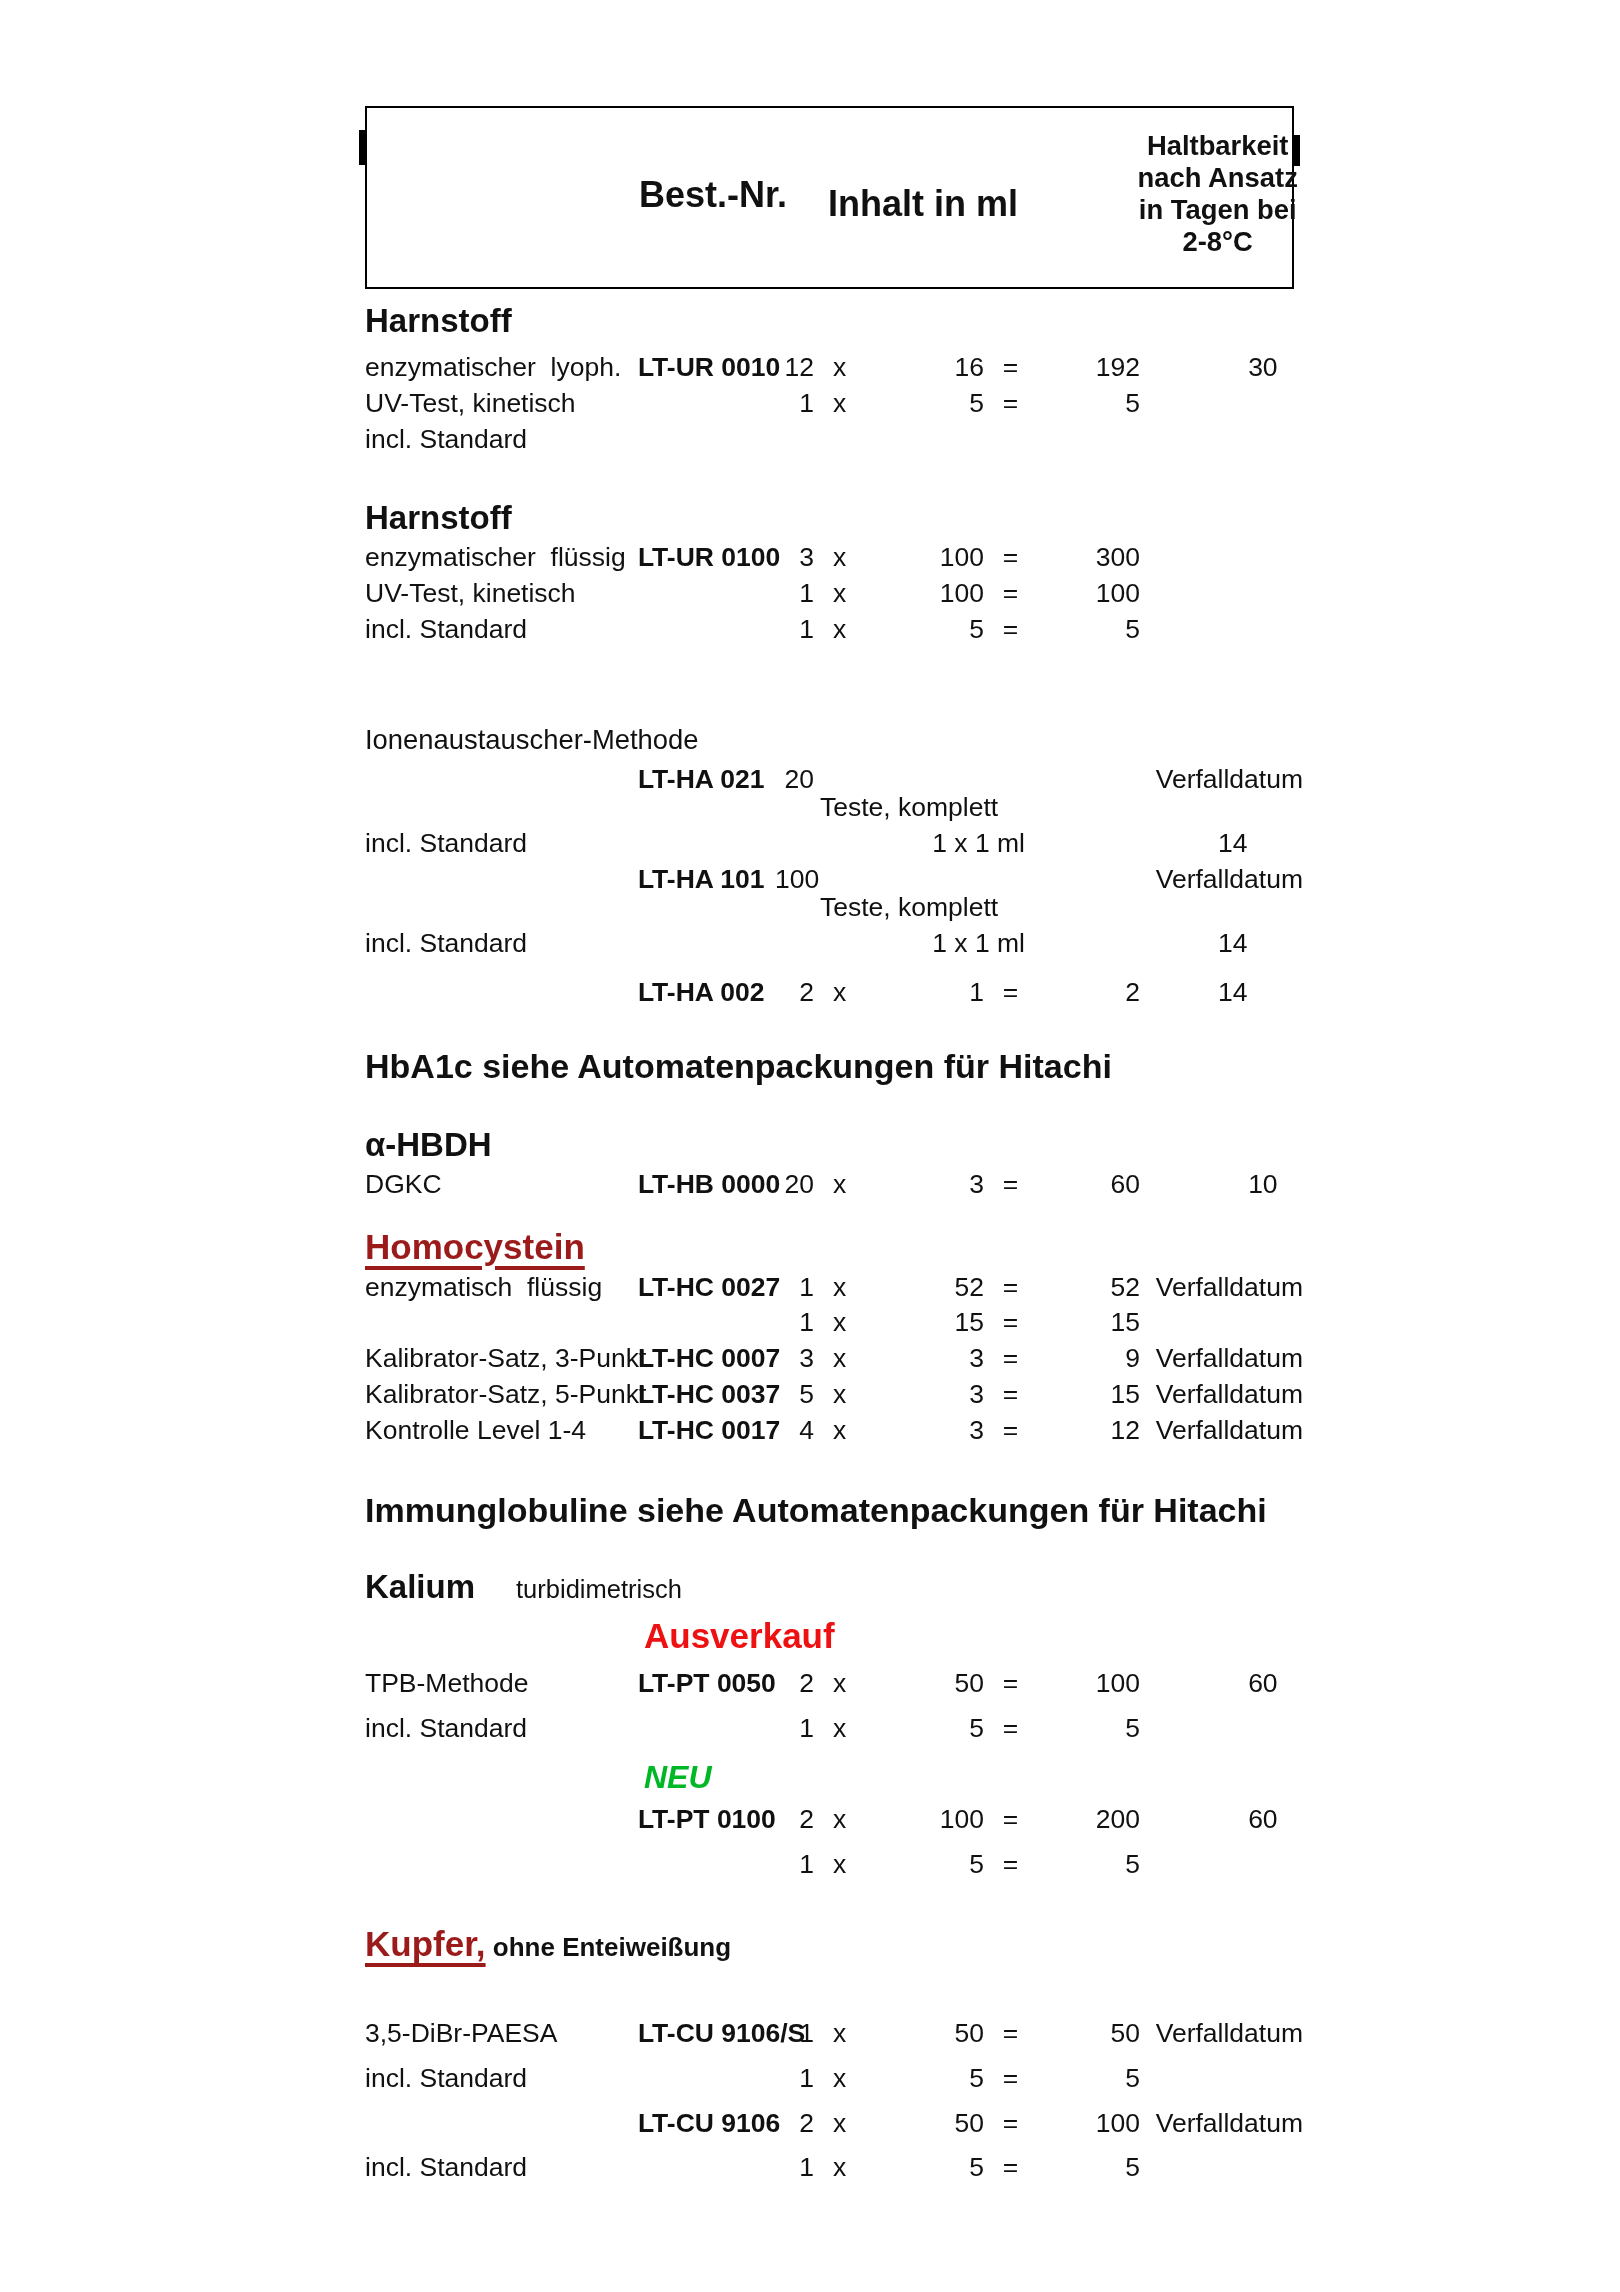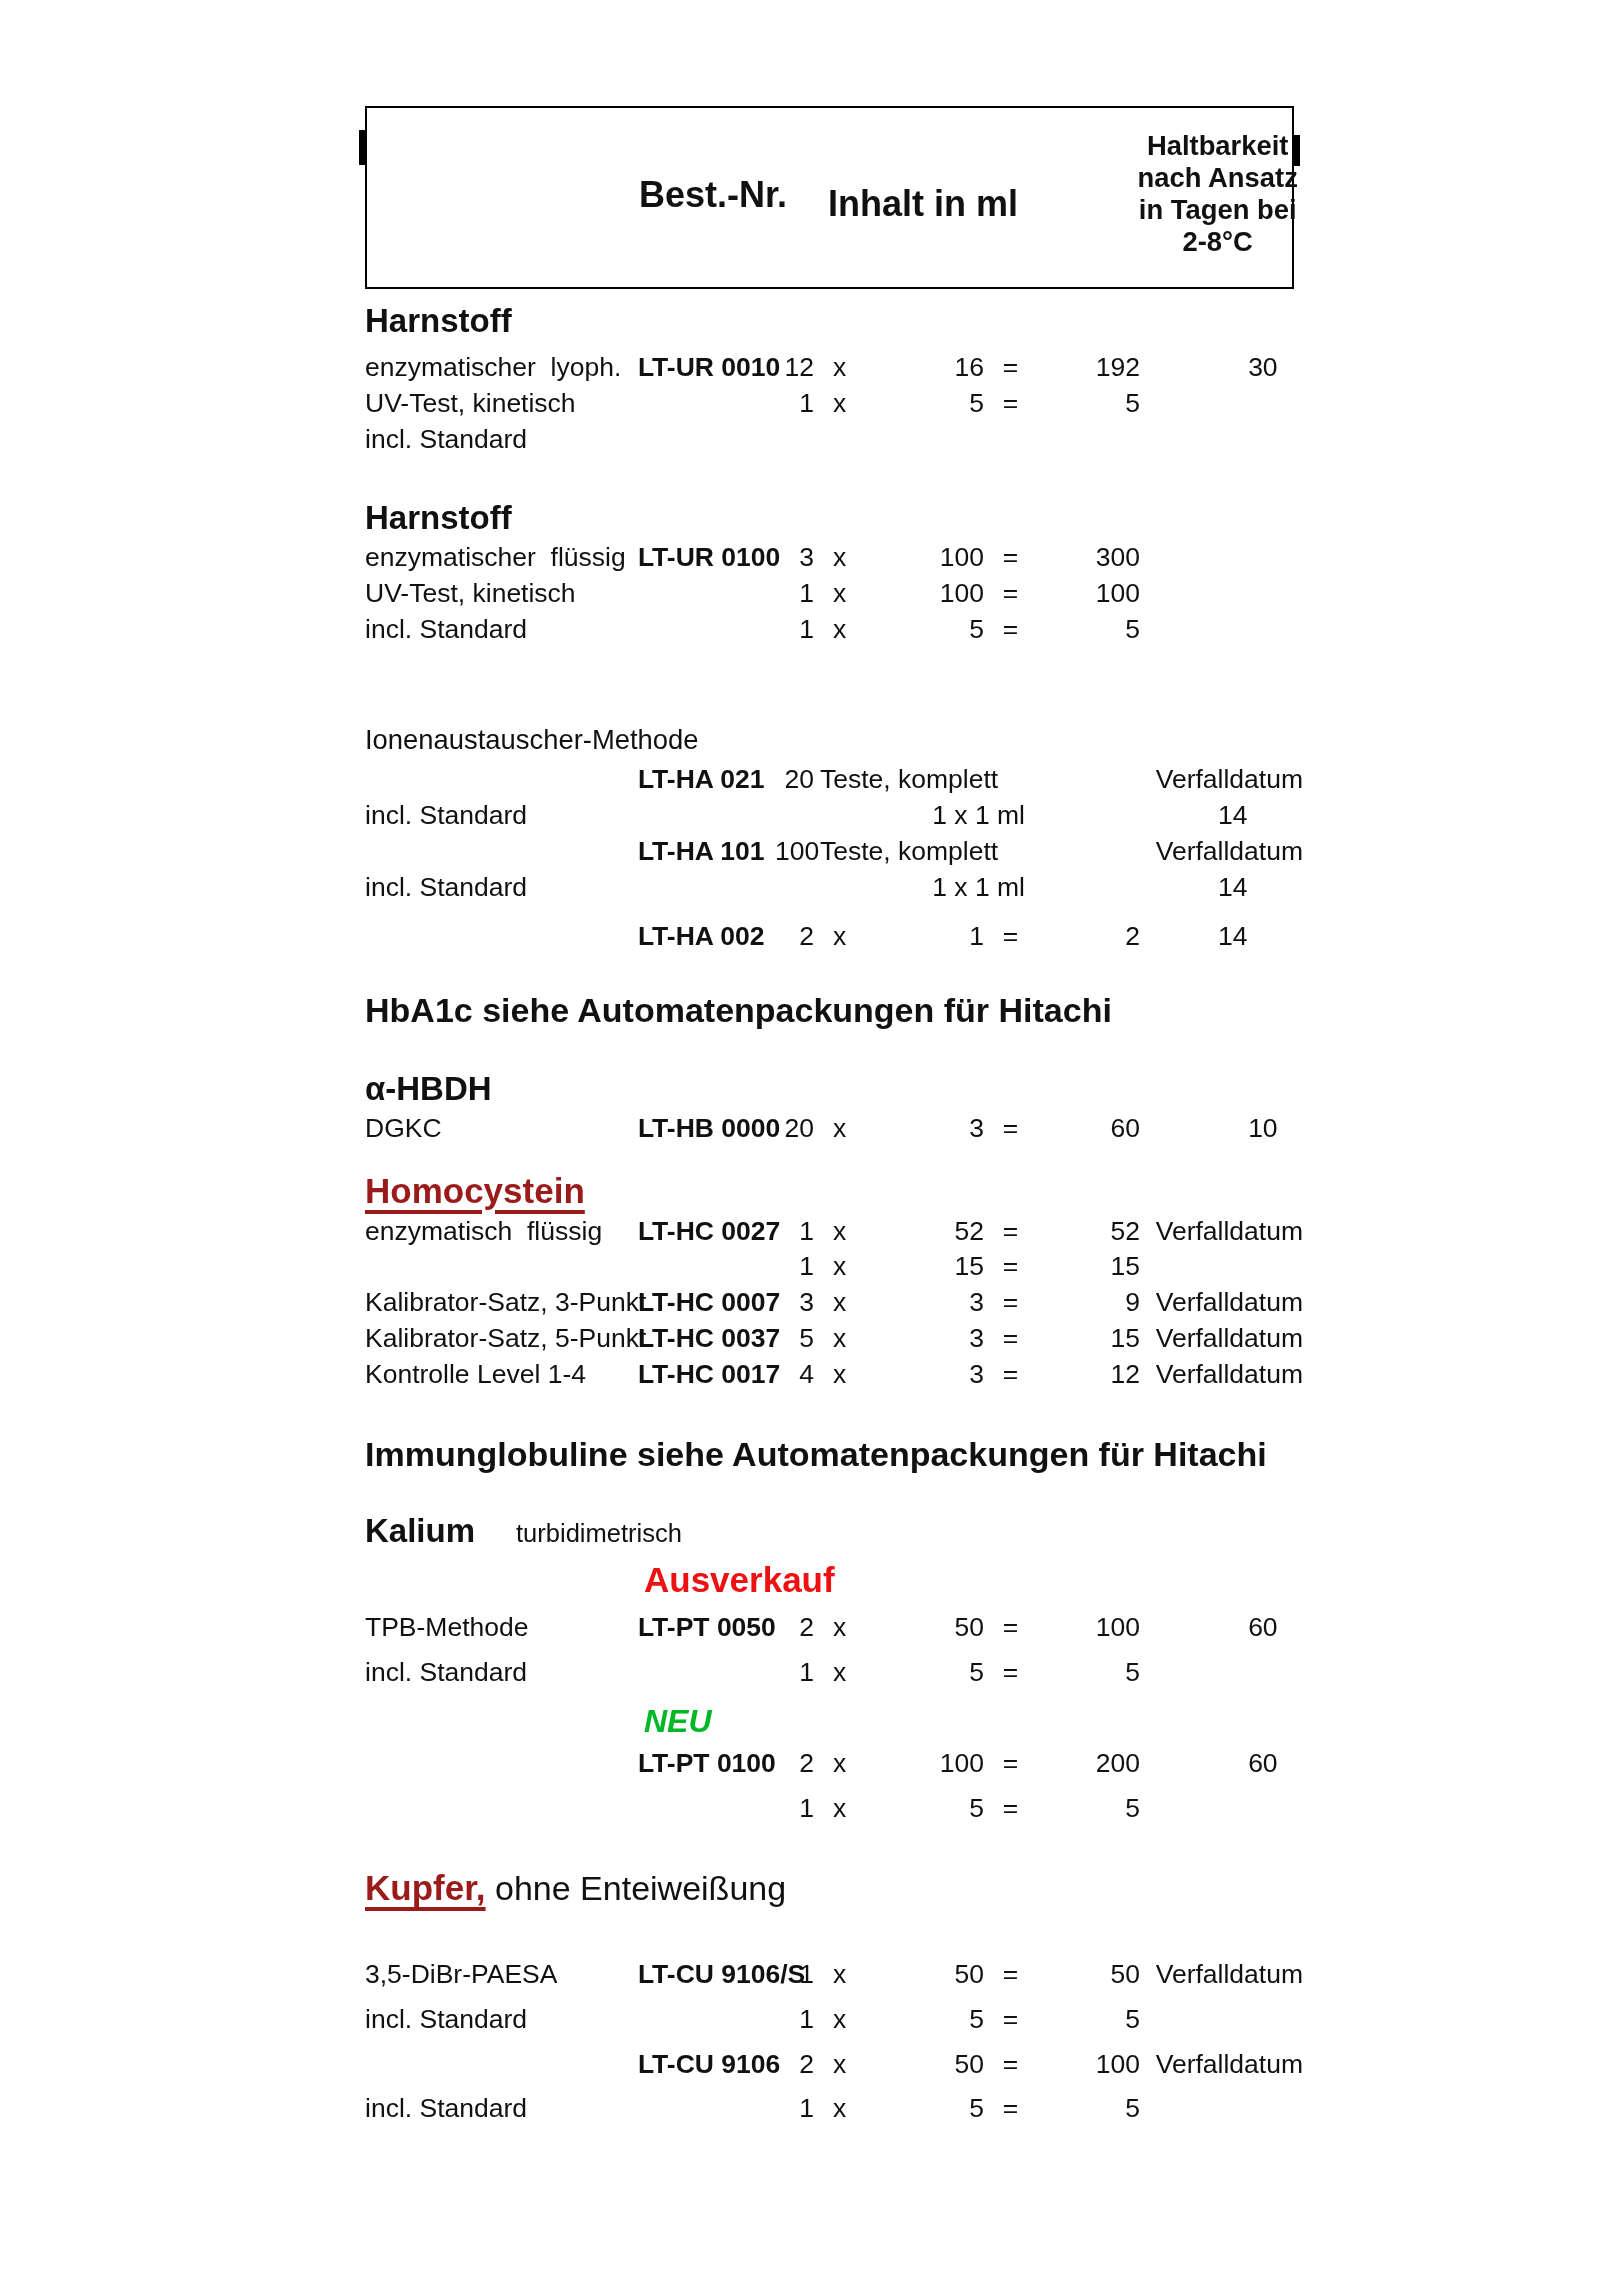--- a/index.html
+++ b/index.html
@@ -44,21 +44,21 @@
   .h-plain{font-size:27.4px;line-height:33px;font-weight:normal;}
   .h-bold-small{font-size:28px;line-height:33px;font-weight:bold;}
   .h-maroon{font-size:35px;line-height:41px;font-weight:bold;}
   .h-maroon .h-main{
     color:var(--maroon);
     text-decoration:underline;
     text-decoration-thickness:3.9px;
     text-underline-offset:6.9px;
   }
   .h-suffix{font-size:25.5px;font-weight:normal;margin-left:41px;}
-  .h-suffix-bold{font-size:34px;font-weight:normal;color:var(--ink);}
+  .h-suffix-bold{font-size:26px;font-weight:bold;color:var(--ink);}
 
   .sec-harnstoff-1{margin-top:11.8px;}
   .sec-harnstoff-2{margin-top:45px;}
   .sec-hba1{margin-top:80px;}
   .sec-hba1-kontrollsatz{margin-top:21.6px;}
   .sec-hba1c-note{margin-top:41px;}
   .sec-hbdh{margin-top:39px;}
   .sec-homocystein{margin-top:27.4px;}
   .sec-immunglobuline-note{margin-top:47px;}
   .sec-kalium{margin-top:37px;}
@@ -83,21 +83,21 @@
   .c2{grid-column:2;font-weight:bold;padding-left:5.9px;white-space:pre;}
   .c3{grid-column:3;text-align:right;}
   .c4{grid-column:4;text-align:center;}
   .c5{grid-column:5;text-align:right;}
   .c6{grid-column:6;text-align:center;}
   .c7{grid-column:7;text-align:right;}
   .c8{grid-column:8;}
   .c8.num{text-align:right;padding-right:27.4px;}
   .c8.text{padding-left:15.7px;white-space:pre;}
   .c8.center{padding-left:78px;}
-  .span-teste{grid-column:4 / 8;padding-left:5.9px;white-space:pre;}
+  .span-teste{grid-column:4 / 8;padding-left:5.9px;white-space:pre;margin-top:28px;}
   .span-ml{grid-column:3 / 8;text-align:right;padding-right:115px;white-space:pre;}
 
   
   .banner{font-weight:bold;}
   .banner-red{color:var(--sale-red);font-size:35px;line-height:41px;margin:2px 0 13.7px 279px;}
   .banner-green{color:var(--neu-green);font-size:32px;line-height:37px;font-style:italic;margin:0 0 9.8px 279px;}
 </style>
 </head>
 <body>
 

